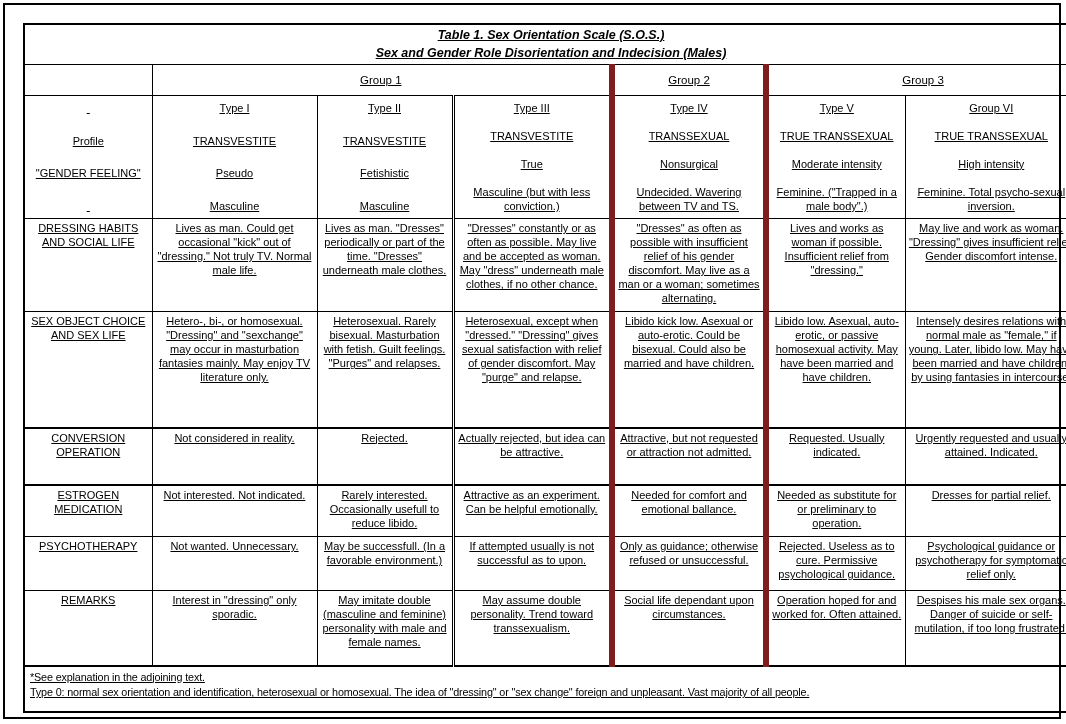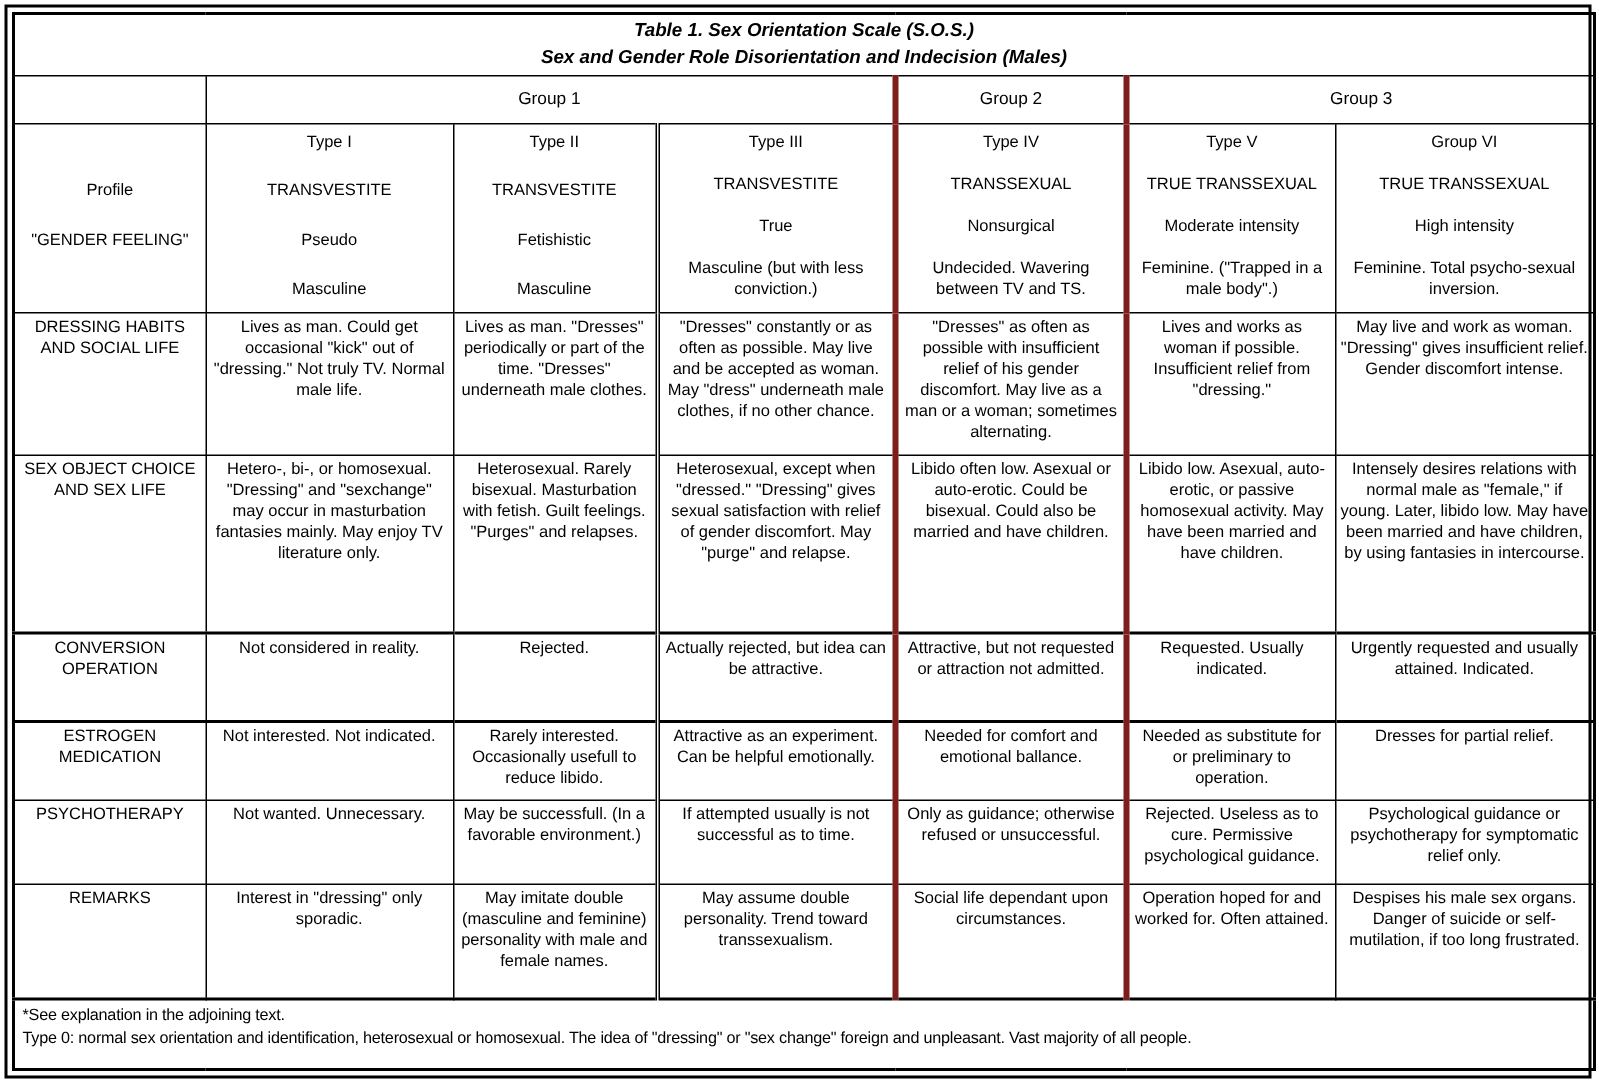--- a/index.html
+++ b/index.html
@@ -17,42 +17,43 @@
     overflow: hidden;
   }
   .frame {
     position: absolute;
     top: 3px;
     left: 3px;
     width: 1058px;
     height: 716px;
     box-sizing: border-box;
     border: 2px solid #000;
-    padding: 3px;
+    padding: 18px;
+    text-decoration: underline;
   }
   table.sos {
     width: 100%;
     height: 100%;
     border-collapse: collapse;
     table-layout: fixed;
     border: 2px solid #000;
   }
   td {
     border: 1px solid #000;
     padding: 2px 3px;
     text-align: center;
     vertical-align: top;
     font-size: 11px;
     line-height: 1.28;
     overflow: hidden;
     word-wrap: break-word;
   }
   
   td.vd { border-left: 3px double #000; }   
-  td.vt { border-left: 4px solid #7f1d1d; }    
+  td.vt { border-left: 6px solid #7f1d1d; }    
   
   tr.ht2 > td { border-top: 2px solid #000; }
 
   tr.title-row { height: 37px; }
   tr.title-row td {
     vertical-align: middle;
     font-weight: bold;
     font-style: italic;
     font-size: 12.5px;
     line-height: 1.4;
@@ -192,21 +193,21 @@
           <td class="vt">"Dresses" as often as possible with insufficient relief of his gender discomfort. May live as a man or a woman; sometimes alternating.</td>
           <td class="vt">Lives and works as woman if possible. Insufficient relief from "dressing."</td>
           <td>May live and work as woman. "Dressing" gives insufficient relief. Gender discomfort intense.</td>
         </tr>
 
         <tr class="r-sexobj">
           <td>SEX OBJECT CHOICE AND SEX LIFE</td>
           <td>Hetero-, bi-, or homosexual. "Dressing" and "sexchange" may occur in masturbation fantasies mainly. May enjoy TV literature only.</td>
           <td>Heterosexual. Rarely bisexual. Masturbation with fetish. Guilt feelings. "Purges" and relapses.</td>
           <td class="vd">Heterosexual, except when "dressed." "Dressing" gives sexual satisfaction with relief of gender discomfort. May "purge" and relapse.</td>
-          <td class="vt">Libido often low. Asexual or auto-erotic. Could be bisexual. Could also be married and have children.</td>
+          <td class="vt">Libido kick low. Asexual or auto-erotic. Could be bisexual. Could also be married and have children.</td>
           <td class="vt">Libido low. Asexual, auto-erotic, or passive homosexual activity. May have been married and have children.</td>
           <td>Intensely desires relations with normal male as "female," if young. Later, libido low. May have been married and have children, by using fantasies in intercourse.</td>
         </tr>
 
 
         <tr class="r-conversion ht2">
           <td>CONVERSION OPERATION</td>
           <td>Not considered in reality.</td>
           <td>Rejected.</td>
           <td class="vd">Actually rejected, but idea can be attractive.</td>
@@ -222,21 +223,21 @@
           <td class="vd">Attractive as an experiment. Can be helpful emotionally.</td>
           <td class="vt">Needed for comfort and emotional ballance.</td>
           <td class="vt">Needed as substitute for or preliminary to operation.</td>
           <td>Dresses for partial relief.</td>
         </tr>
 
         <tr class="r-psycho">
           <td>PSYCHOTHERAPY</td>
           <td>Not wanted. Unnecessary.</td>
           <td>May be successfull. (In a favorable environment.)</td>
-          <td class="vd">If attempted usually is not successful as to time.</td>
+          <td class="vd">If attempted usually is not successful as to upon.</td>
           <td class="vt">Only as guidance; otherwise refused or unsuccessful.</td>
           <td class="vt">Rejected. Useless as to cure. Permissive psychological guidance.</td>
           <td>Psychological guidance or psychotherapy for symptomatic relief only.</td>
         </tr>
 
         <tr class="r-remarks">
           <td>REMARKS</td>
           <td>Interest in "dressing" only sporadic.</td>
           <td>May imitate double (masculine and feminine) personality with male and female names.</td>
           <td class="vd">May assume double personality. Trend toward transsexualism.</td>

